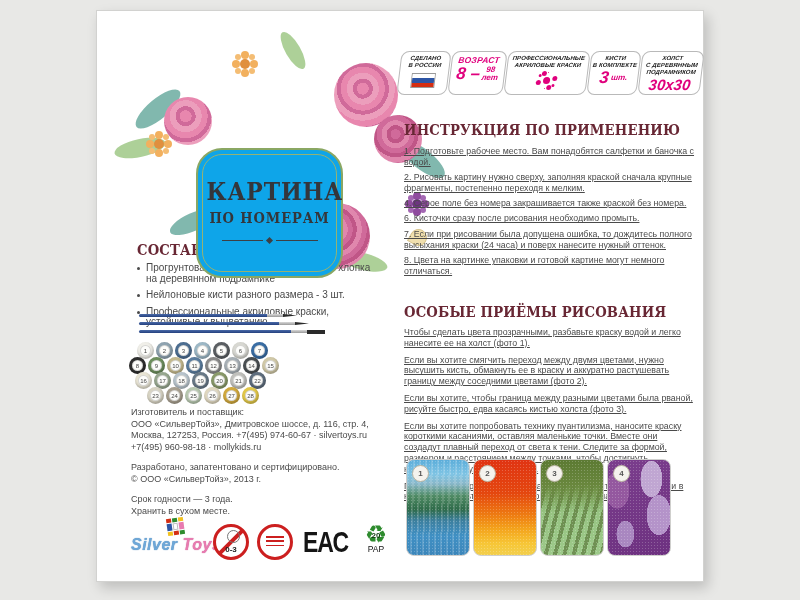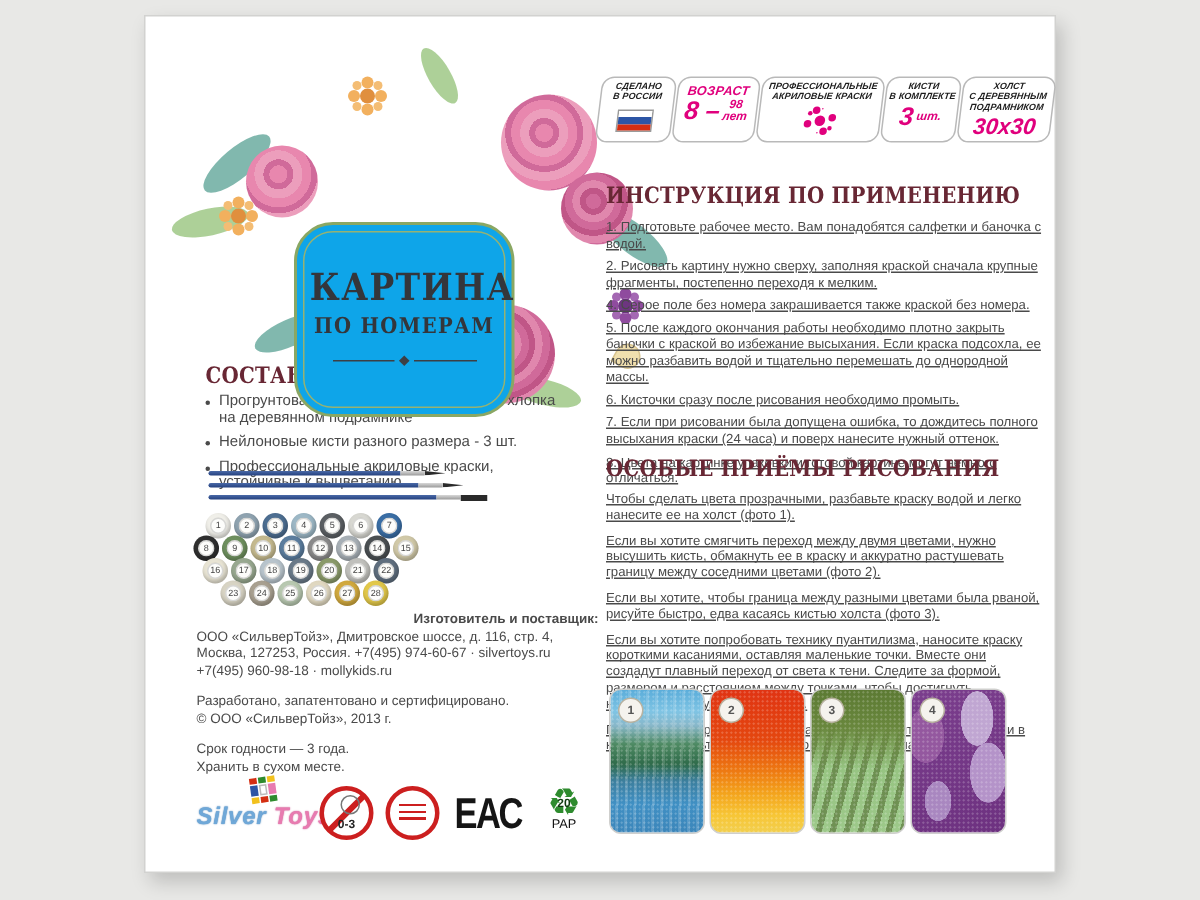--- a/index.html
+++ b/index.html
@@ -70,21 +70,21 @@
   .pots{position:absolute;left:40px;top:331px;}
   .pot-row{display:flex;margin-bottom:-2px;}
   .pot-row:nth-child(2){margin-left:-8px;}
   .pot-row:nth-child(3){margin-left:-2px;}
   .pot-row:nth-child(4){margin-left:10px;}
   .pot{position:relative;width:17px;height:17px;border-radius:50%;margin-right:2px;box-shadow:inset -1px -2px 3px rgba(0,0,0,.25);flex:0 0 auto;}
   .pot i{position:absolute;inset:3px;border-radius:50%;background:#fdfdfb;border:1px solid rgba(0,0,0,.15);font-style:normal;font-size:6px;color:#444;display:flex;align-items:center;justify-content:center;}
 
   
   .mfg{position:absolute;left:34px;top:396px;width:268px;color:#4a4a4a;font-size:9px;line-height:11.5px;}
-  .mfg .bold{font-weight:bold;text-align:right;}
+  .mfg .bold{font-weight:normal;}
   .mfg .gap{height:9px;}
 
   
   .logos{position:absolute;left:34px;top:505px;width:330px;height:50px;}
   .silver{position:absolute;left:0;top:20px;font-weight:bold;font-style:italic;font-size:16px;letter-spacing:.5px;}
   .silver .w1{color:#6fa8d8;text-shadow:0 0 1px #3f7ab0;}
   .silver .w2{color:#e87bb0;text-shadow:0 0 1px #c4538c;}
   .cube{position:absolute;left:36px;top:-18px;width:17px;height:17px;display:grid;grid-template-columns:repeat(3,1fr);gap:1px;transform:rotate(-8deg);}
   .cube i{background:#d42e12;}
   .cube i:nth-child(2){background:#2e8b2e;}.cube i:nth-child(3){background:#f2c11d;}
@@ -368,21 +368,20 @@
       <div class="num">20</div>
       <div class="mat">PAP</div>
     </div>
   </div>
 
   <div class="h-maroon" style="left:307px;top:110px">ИНСТРУКЦИЯ ПО ПРИМЕНЕНИЮ</div>
   <div class="body-col" style="left:307px;top:135px">
     <p>1. Подготовьте рабочее место. Вам понадобятся салфетки и баночка с водой.</p>
     <p>2. Рисовать картину нужно сверху, заполняя краской сначала крупные фрагменты, постепенно переходя к мелким.</p>
     <p>4. Серое поле без номера закрашивается также краской без номера.</p>
-    <p>5. После каждого окончания работы необходимо плотно закрыть баночки с краской во избежание высыхания. Если краска подсохла, ее можно разбавить водой и тщательно перемешать до однородной массы.</p>
     <p>6. Кисточки сразу после рисования необходимо промыть.</p>
     <p>7. Если при рисовании была допущена ошибка, то дождитесь полного высыхания краски (24 часа) и поверх нанесите нужный оттенок.</p>
     <p>8. Цвета на картинке упаковки и готовой картине могут немного отличаться.</p>
   </div>
 
   <div class="h-maroon" style="left:307px;top:292px">ОСОБЫЕ ПРИЁМЫ РИСОВАНИЯ</div>
   <div class="body-col tech" style="left:307px;top:316px">
     <p>Чтобы сделать цвета прозрачными, разбавьте краску водой и легко нанесите ее на холст (фото 1).</p>
     <p>Если вы хотите смягчить переход между двумя цветами, нужно высушить кисть, обмакнуть ее в краску и аккуратно растушевать границу между соседними цветами (фото 2).</p>
     <p>Если вы хотите, чтобы граница между разными цветами была рваной, рисуйте быстро, едва касаясь кистью холста (фото 3).</p>

